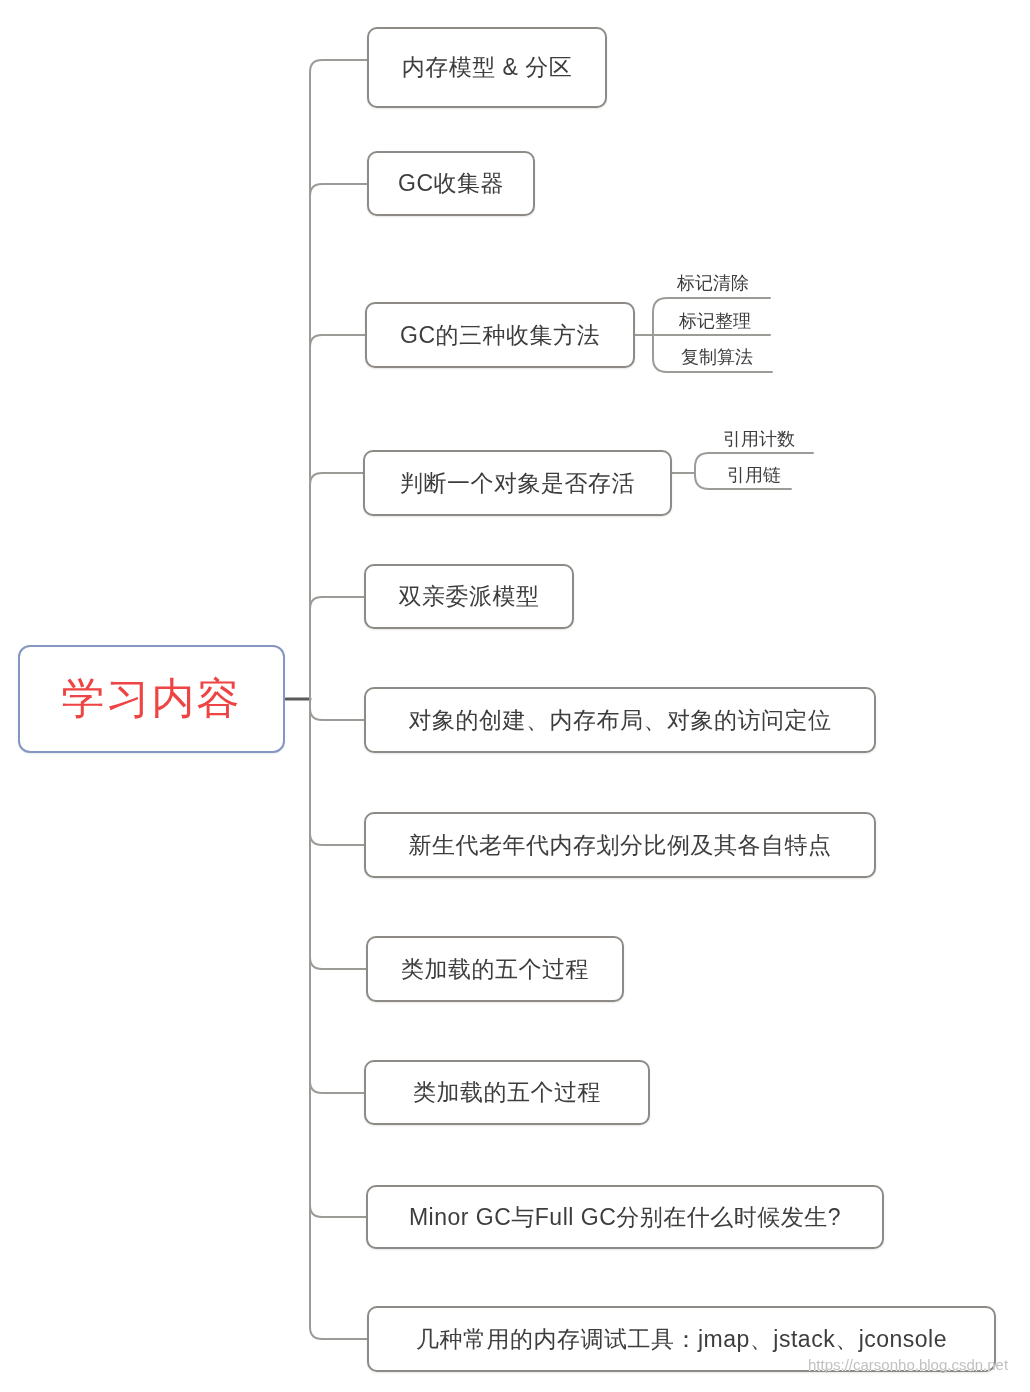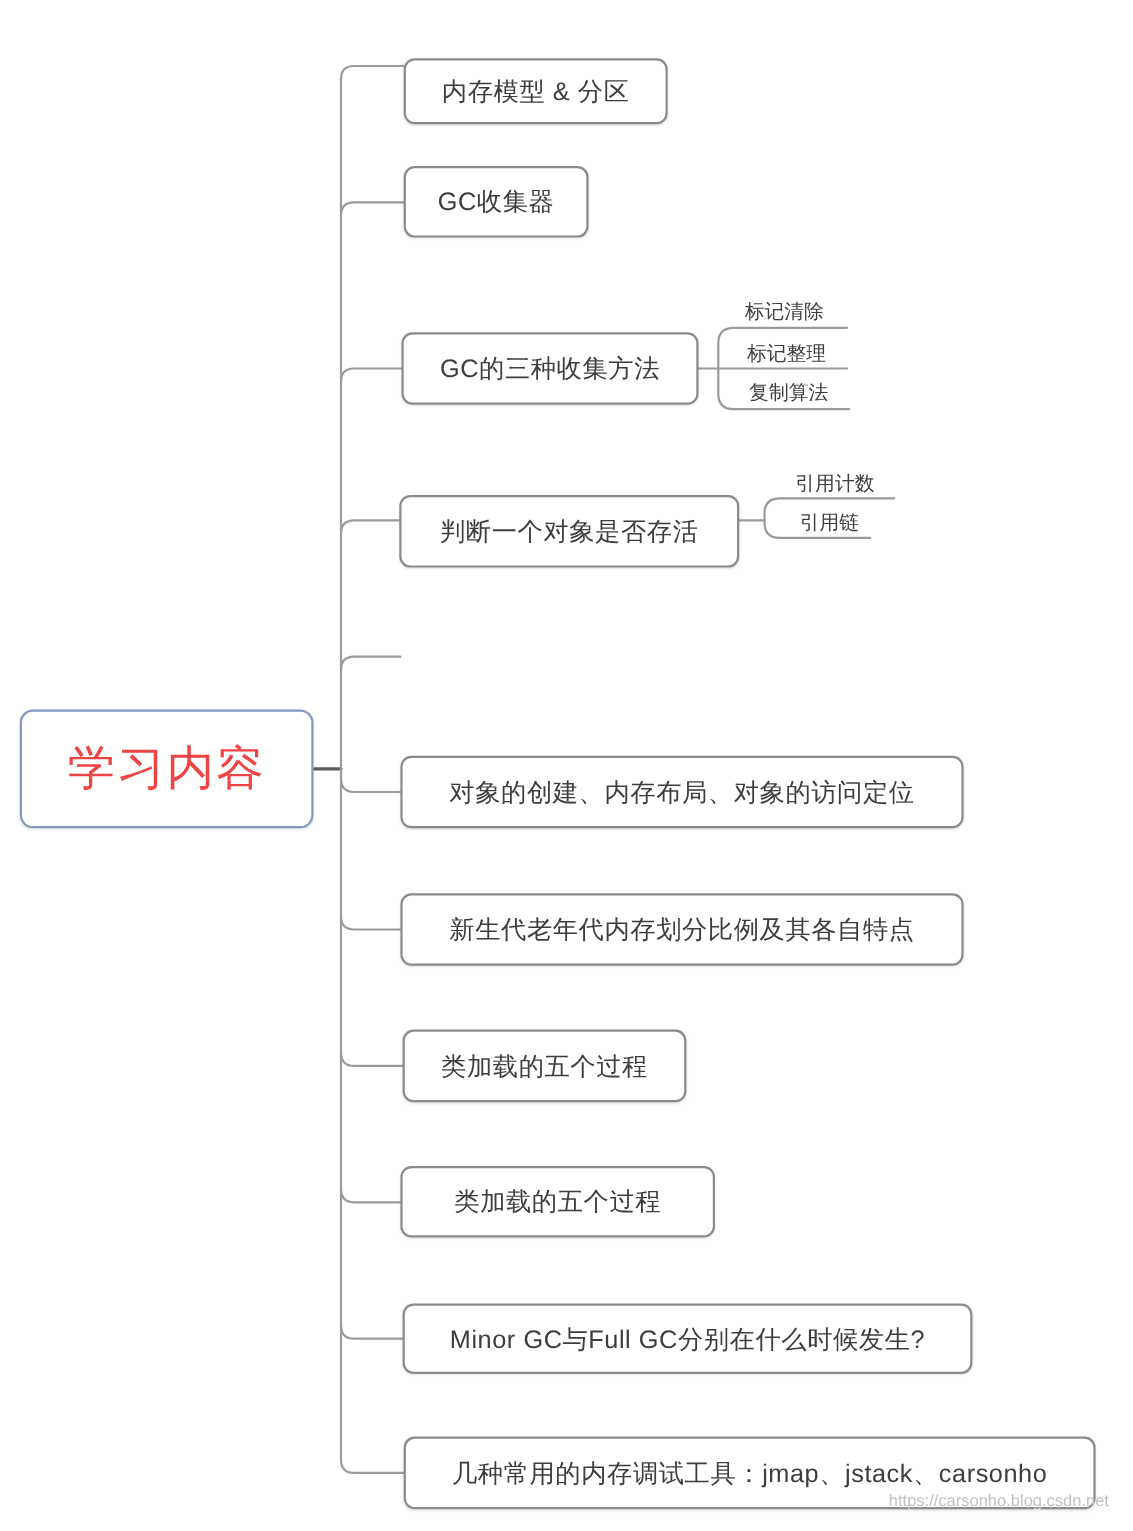--- a/index.html
+++ b/index.html
@@ -97,36 +97,39 @@
 
     <path d="M672,473 H695" stroke="#9d9b98" stroke-width="2" fill="none" stroke-linecap="round"></path>
     <path d="M695,473 V467 Q695,453 709,453 H813" stroke="#9d9b98" stroke-width="2" fill="none" stroke-linecap="round"></path>
     <path d="M695,473 V475 Q695,489 709,489 H791" stroke="#9d9b98" stroke-width="2" fill="none" stroke-linecap="round"></path>
   </svg>
 
   <div class="root-topic" style="left:18px; top:645px; width:267px; height:108px;">
     <span>学习内容</span>
   </div>
 
-  <div class="topic" style="left:367px; top:27px; width:240px; height:60px;margin-top:26px;">
+  <div class="topic" style="left:367px; top:27px; width:240px; height:81px;">
     <span>内存模型 &amp; 分区</span>
   </div>
 
   <div class="topic" style="left:367px; top:151px; width:168px; height:65px;">
     <span>GC收集器</span>
   </div>
 
   <div class="topic" style="left:365px; top:302px; width:270px; height:66px;">
     <span>GC的三种收集方法</span>
   </div>
 
   <div class="topic" style="left:363px; top:440px; width:309px; height:66px;margin-top:10px;">
     <span>判断一个对象是否存活</span>
   </div>
 
+  <div class="topic" style="left:364px; top:564px; width:210px; height:65px;">
+    <span>双亲委派模型</span>
+  </div>
 
   <div class="topic" style="left:364px; top:687px; width:512px; height:66px;">
     <span>对象的创建、内存布局、对象的访问定位</span>
   </div>
 
   <div class="topic" style="left:364px; top:812px; width:512px; height:66px;">
     <span>新生代老年代内存划分比例及其各自特点</span>
   </div>
 
   <div class="topic" style="left:366px; top:936px; width:258px; height:66px;">
@@ -135,21 +138,21 @@
 
   <div class="topic" style="left:364px; top:1060px; width:286px; height:65px;">
     <span>类加载的五个过程</span>
   </div>
 
   <div class="topic" style="left:366px; top:1185px; width:518px; height:64px;">
     <span>Minor GC与Full GC分别在什么时候发生?</span>
   </div>
 
   <div class="topic" style="left:367px; top:1306px; width:629px; height:66px;">
-    <span>几种常用的内存调试工具：jmap、jstack、carsonho</span>
+    <span>几种常用的内存调试工具：jmap、jstack、jconsole</span>
   </div>
 
   <div class="subtopic" style="left:677px; top:271px;">
     <span>标记清除</span>
   </div>
   <div class="subtopic" style="left:679px; top:309px;">
     <span>标记整理</span>
   </div>
   <div class="subtopic" style="left:681px; top:345px;">
     <span>复制算法</span>

